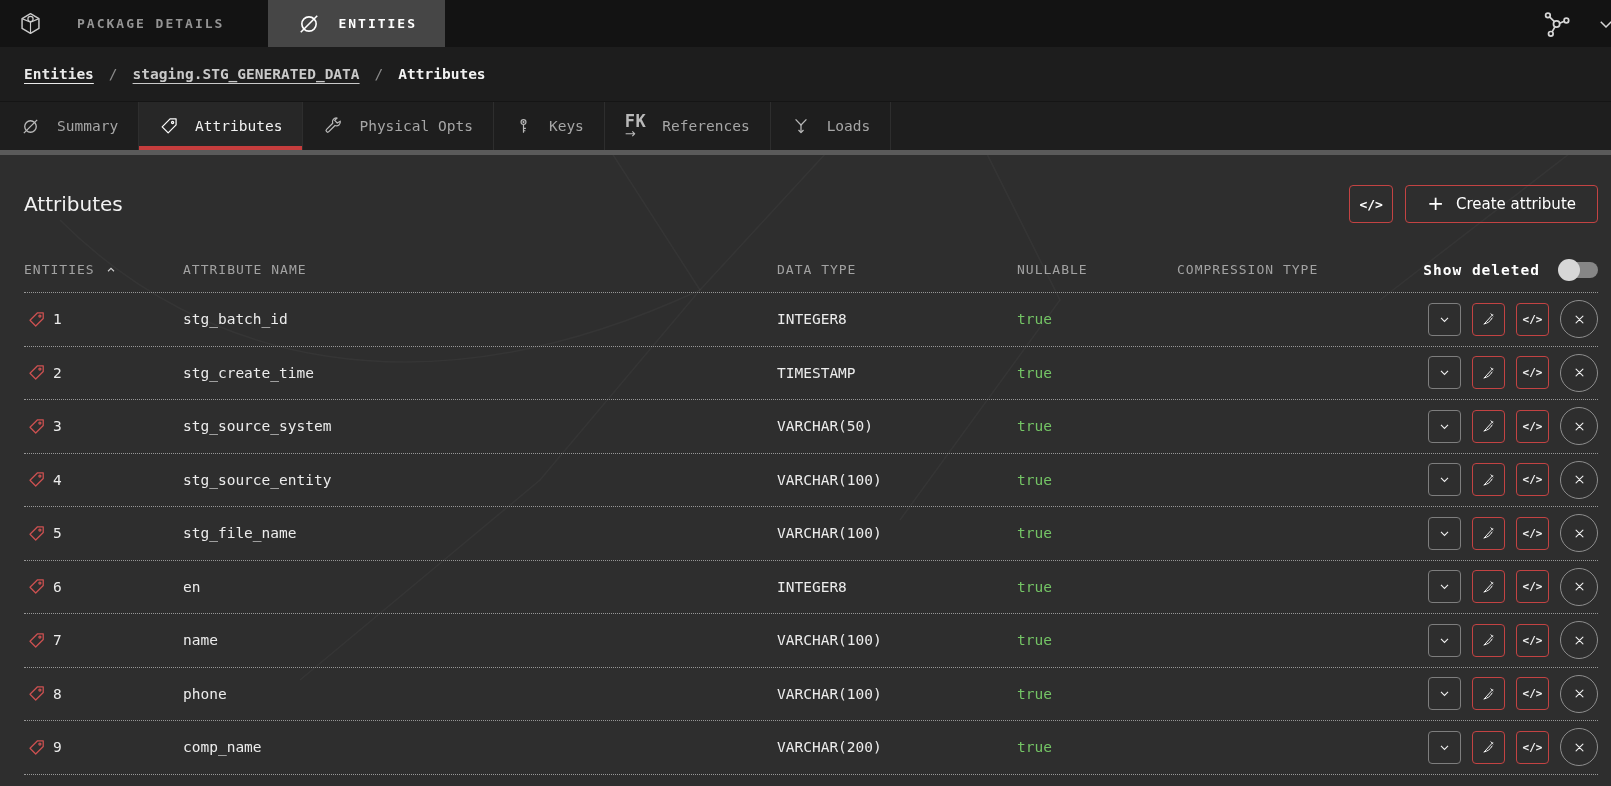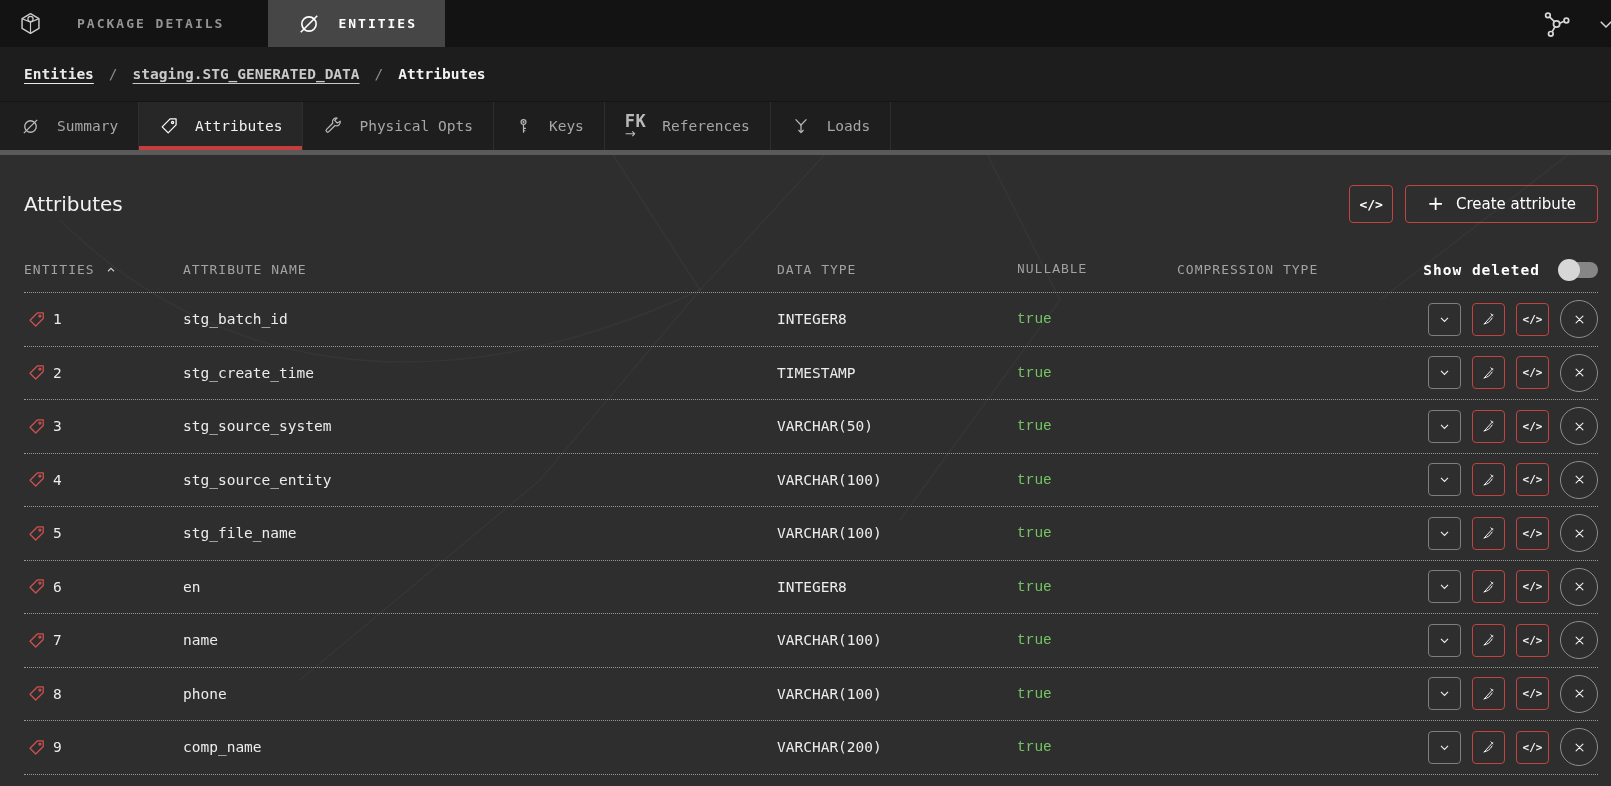--- a/index.html
+++ b/index.html
@@ -56,21 +56,21 @@
              color:#fff; display:flex; align-items:center; justify-content:center; cursor:pointer; }
   .btn-code-lg { width:44px; font-family:"DejaVu Sans Mono",monospace; font-size:13px; font-weight:700; }
   .btn-create { padding:0 21px; gap:12px; font-family:"DejaVu Sans","Liberation Sans",sans-serif; font-size:15px; }
 
   
   .thead { display:flex; align-items:center; height:45px; margin-top:24px;
            color:#a2a2a2; font-size:13px; letter-spacing:1px; }
   .c-pos  { width:159px; display:flex; align-items:center; }
   .c-name { width:565px; }
   .c-type { width:240px;margin-left:29px; }
-  .c-null { width:160px;font-family:Liberation Mono, monospace; }
+  .c-null { width:160px; }
   .c-comp { width:232px; }
   .c-act  { flex:1; display:flex; justify-content:flex-end; align-items:center; }
   .sort-caret { margin-left:10px; color:#cfcfcf; }
   .show-deleted { display:flex; align-items:center; gap:18px; color:#ffffff; font-size:14.5px; font-weight:700; }
   .toggle { width:40px; height:20px; position:relative; cursor:pointer; }
   .toggle .track { position:absolute; left:2px; right:0; top:2px; bottom:2px; background:#868686; border-radius:9px; }
   .toggle .knob { position:absolute; left:0; top:-1px; width:22px; height:22px; background:#d7d7d7; border-radius:50%; }
 
   .trow { display:flex; align-items:center; height:53.5px; border-top:1px dotted #979797; font-size:14.5px; color:#ececec; }
   .tbody { border-bottom:1px dotted #979797; }

